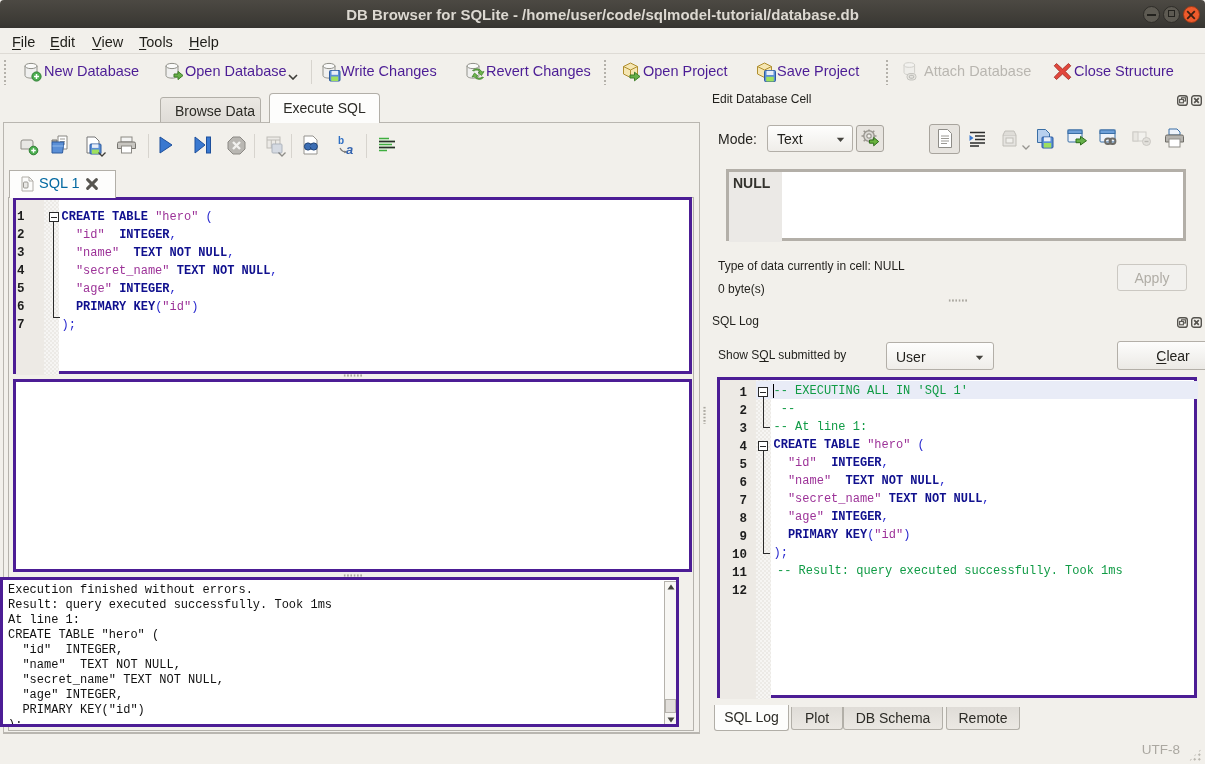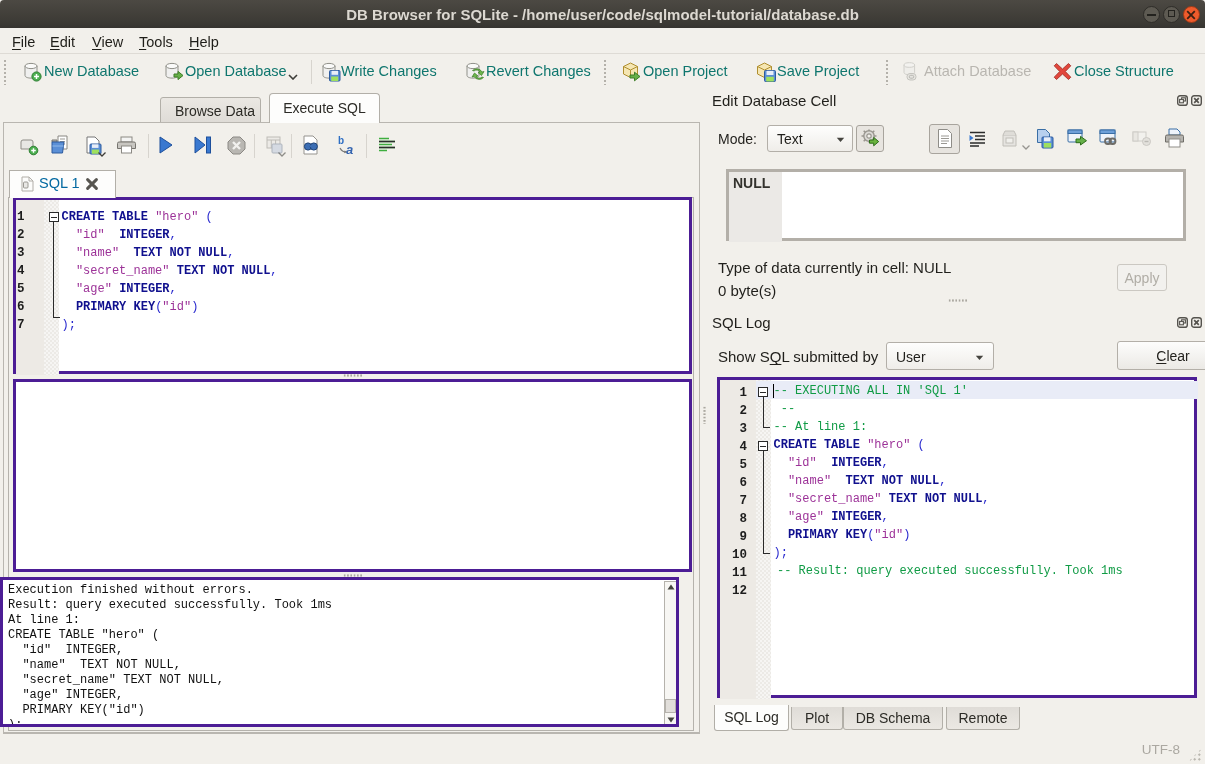--- a/index.html
+++ b/index.html
@@ -6,21 +6,21 @@
 #w{position:relative;width:1205px;height:764px;background:#f2f0eb;overflow:hidden;font-family:"Liberation Sans",sans-serif;}
 .abs{position:absolute;}
 .ul{text-decoration:underline;text-underline-offset:2px;text-decoration-skip-ink:none;text-decoration-thickness:1px;}
 
 #tb{left:0;top:0;width:1205px;height:28px;background:linear-gradient(#4c4943,#3b3934 85%,#353330);border-radius:4px 4px 0 0;}
 #title{left:0;top:0;width:1205px;height:28px;line-height:29px;text-align:center;color:#dcd8d1;font-size:15px;font-weight:bold;}
 .wbtn{top:6px;width:17px;height:17px;border-radius:50%;box-sizing:border-box;}
 
 .mi{top:34px;font-size:14.5px;color:#1f1e19;}
 
-.tlabel{top:63px;font-size:14.5px;color:#0f766e;}
+.tlabel{top:63px;font-size:14.5px;color:#4c1d95;}
 .tlabel.dis{color:#b9b6b0;}
 .vdots{width:4px;background-image:radial-gradient(circle,#b4b1aa 1px,transparent 1.2px);background-size:4px 4px;}
 .tsep{top:60px;width:1px;height:24px;background:#d7d4ce;}
 
 .tab{box-sizing:border-box;font-size:14px;color:#2c2b26;text-align:center;}
 .tabi{background:linear-gradient(#ebe8e3,#dfdcd7);border:1px solid #b2afa8;}
 .taba{background:#fdfdfc;border:1px solid #b2afa8;border-bottom:none;}
 
 .frame{box-sizing:border-box;border:1px solid #b9b6b0;}
 .wbox{box-sizing:border-box;border:3px solid #4c1d95;background:#fff;}
@@ -29,21 +29,21 @@
 .ln{position:absolute;font-family:"Liberation Mono",monospace;font-size:12.5px;line-height:18px;font-weight:bold;color:#1d1d1d;text-align:right;}
 .k{color:#10108e;}
 .s{color:#9c3298;font-weight:normal;}
 .p{color:#2828ce;font-weight:normal;}
 .c{color:#109b45;font-weight:normal;}
 .checker{background-image:linear-gradient(45deg,#eceae6 25%,transparent 25%,transparent 75%,#eceae6 75%),linear-gradient(45deg,#eceae6 25%,transparent 25%,transparent 75%,#eceae6 75%);background-size:4px 4px;background-position:0 0,2px 2px;background-color:#f6f5f3;}
 
 .combo{box-sizing:border-box;border:1px solid #b3afa8;border-radius:3px;background:linear-gradient(#fefefd,#efede9);}
 .btn{box-sizing:border-box;border:1px solid #b3afa8;border-radius:3px;background:linear-gradient(#fdfdfc,#ebe9e5);font-size:14px;color:#24231f;text-align:center;}
 .btn.dis{background:#f2f1ee;border-color:#cbc8c2;color:#b0ada6;}
-.dockt{font-size:15px;color:#201f1b;}
+.dockt{font-size:12px;color:#201f1b;}
 .logline{position:absolute;white-space:pre;font-family:"Liberation Mono",monospace;font-size:12px;line-height:15px;color:#111;}
 </style>
 </head>
 <body>
 <div id="w">
 
 <div class="abs" id="tb"></div>
 <div class="abs" id="title">DB Browser for SQLite - /home/user/code/sqlmodel-tutorial/database.db</div>
 <div class="abs wbtn" style="left:1143px;background:#5d5a52;border:1.5px solid #2e2c28;"></div>
 <div class="abs" style="left:1147px;top:13.5px;width:9px;height:2px;background:#23221e;"></div>
@@ -321,21 +321,21 @@
  <path d="M3 7 h15 q1.5 0 1.5 1.5 v5.5 h-18 v-5.5 q0-1.5 1.5-1.5z" fill="#b5b3ae" stroke="#6e6c67"></path>
  <rect x="5" y="11" width="11" height="8" fill="#fff" stroke="#8f8d88"></rect>
 </svg>
 
 <div class="abs wbox" style="left:726px;top:169px;width:460px;height:72px;border-color:#b3afa8;">
   <div class="abs" style="left:0;top:0;width:53px;height:70px;background:#ebe9e6;"></div>
   <div class="abs" style="left:4px;top:3px;font-size:14px;font-weight:bold;color:#33322d;">NULL</div>
 </div>
 <div class="abs dockt" style="left:718px;top:259px;">Type of data currently in cell: NULL</div>
 <div class="abs dockt" style="left:718px;top:282px;">0 byte(s)</div>
-<div class="abs btn dis" style="left:1117px;top:264px;width:50px;height:27px;line-height:26px;">Apply</div>
+<div class="abs btn dis" style="left:1117px;top:264px;width:70px;height:27px;line-height:26px;">Apply</div>
 <div class="abs" style="left:948px;top:299px;width:20px;height:3px;background-image:radial-gradient(circle,#aaa79f 1px,transparent 1.2px);background-size:3.3px 3px;"></div>
 
 <div class="abs dockt" style="left:712px;top:314px;">SQL Log</div>
 <svg class="abs" style="left:1177px;top:317px;" width="11" height="11" viewBox="0 0 11 11">
  <rect x="0.7" y="0.7" width="9.6" height="9.6" rx="2.4" fill="none" stroke="#55534e" stroke-width="1.4"></rect>
  <rect x="4.6" y="2.8" width="3.8" height="3.2" fill="none" stroke="#55534e" stroke-width="1.1"></rect>
  <rect x="2.6" y="4.4" width="3.8" height="3.4" fill="#f1efec" stroke="#55534e" stroke-width="1.1"></rect>
 </svg>
 <svg class="abs" style="left:1191px;top:317px;" width="11" height="11" viewBox="0 0 11 11">
  <rect x="0.7" y="0.7" width="9.6" height="9.6" rx="2.4" fill="none" stroke="#55534e" stroke-width="1.4"></rect>

